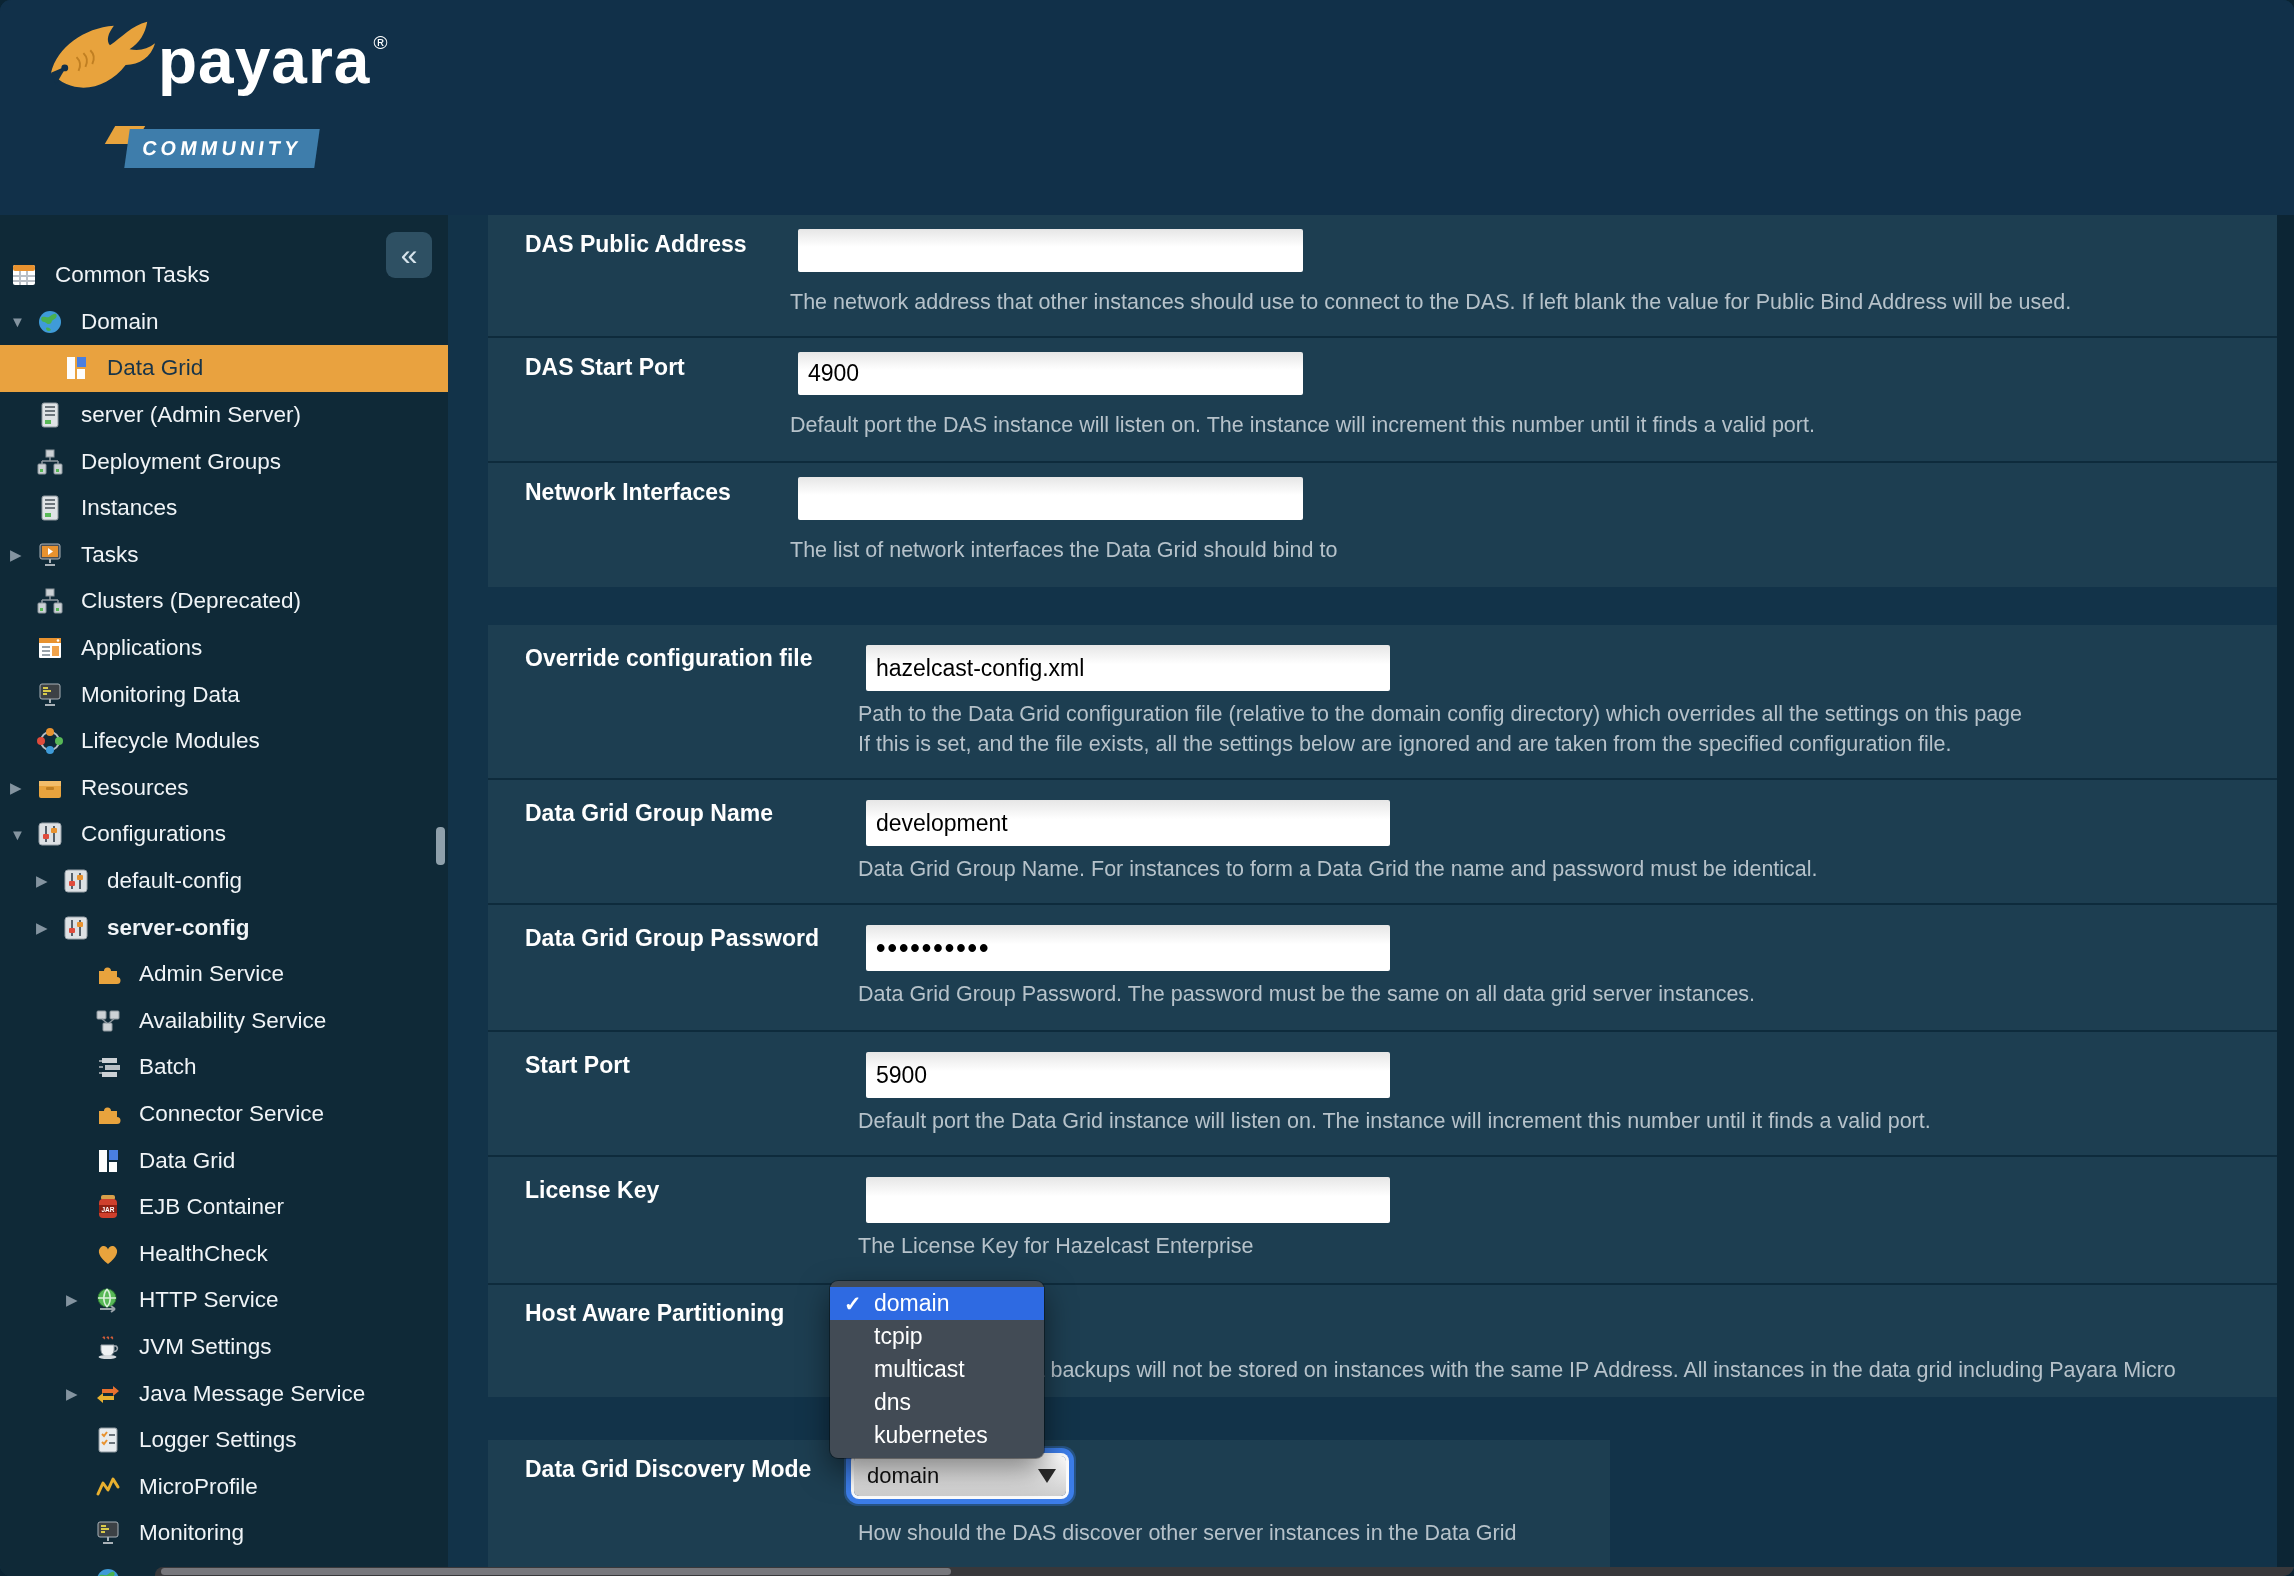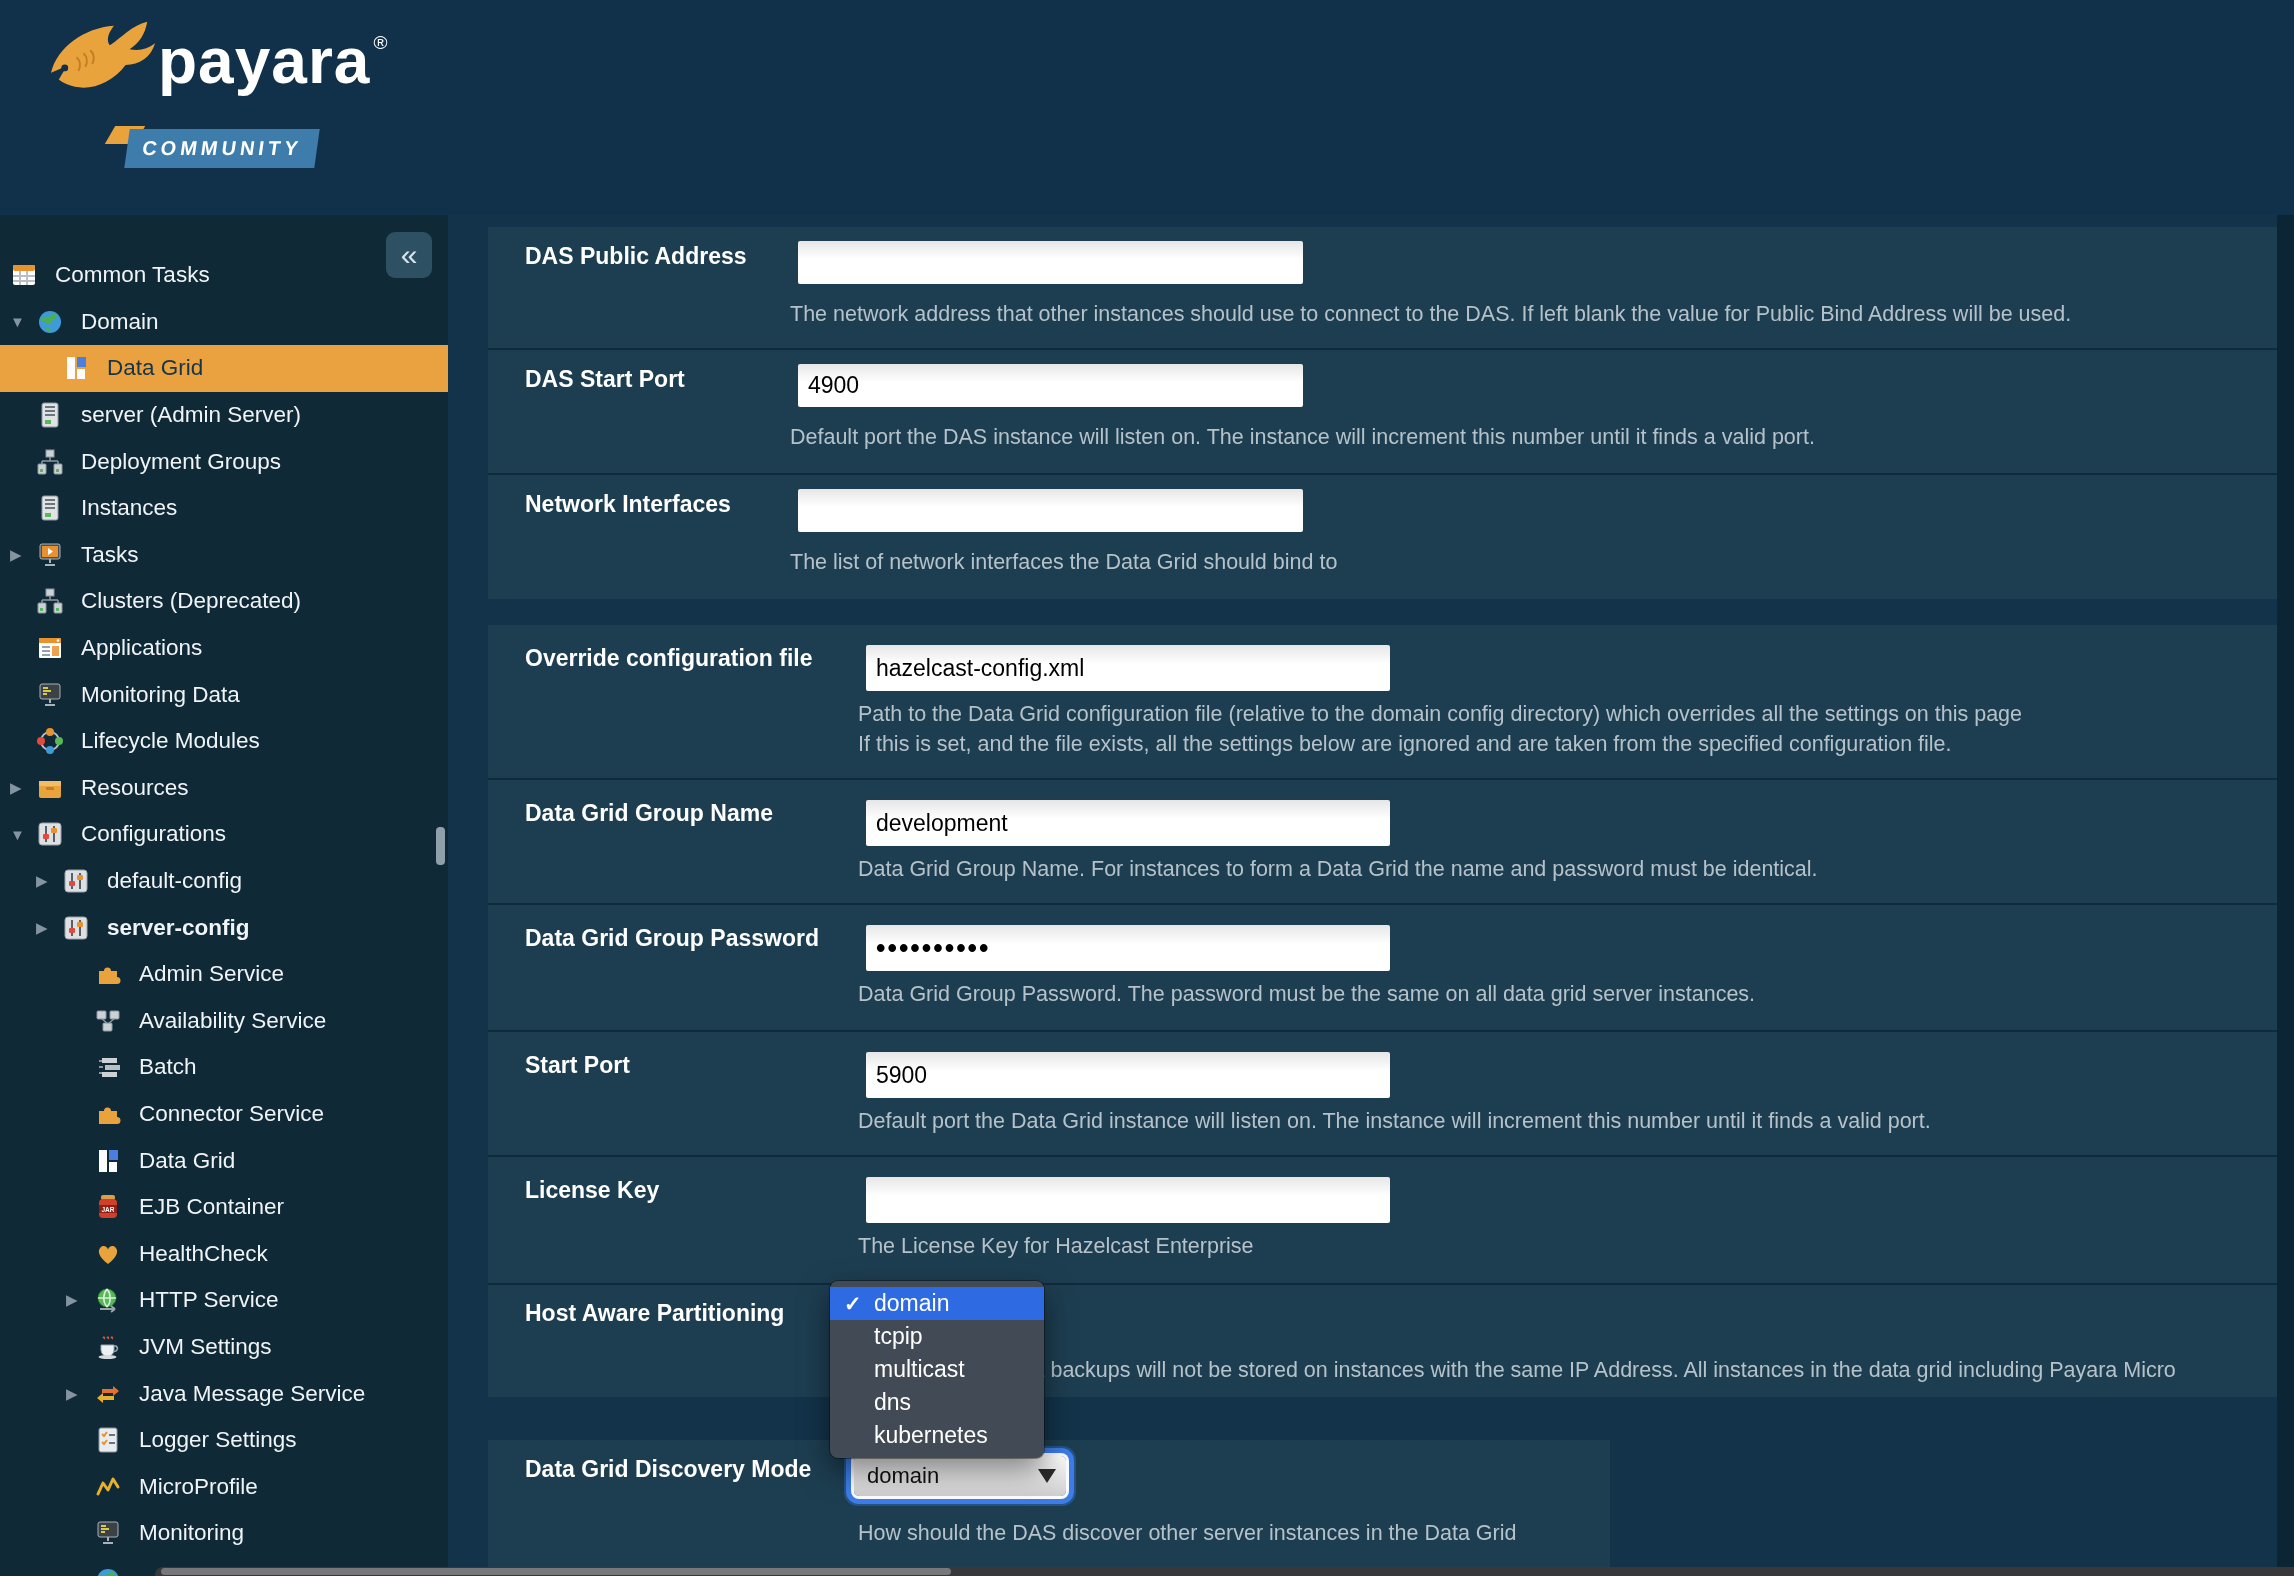--- a/index.html
+++ b/index.html
@@ -1,17 +1,17 @@
 <!DOCTYPE html>
 <html><head>
 <meta charset="utf-8">
 <style>
   html,body{margin:0;padding:0;background:#0b2433;}
   .page{position:relative;width:2294px;height:1576px;overflow:hidden;
-        background:#123349;font-family:"Liberation Sans",sans-serif;}
+        background:#123349;font-family:"Liberation Sans",sans-serif;border-radius:11px;}
 
   
   .header{position:absolute;left:0;top:0;width:2294px;height:215px;background:#113049;}
   .logo{position:absolute;left:0;top:0;width:360px;height:215px;}
   .fish{position:absolute;left:36px;top:8px;}
   .wordmark{position:absolute;left:158px;top:24px;color:#fff;font-weight:bold;
             font-size:64px;letter-spacing:1px;}
   .reg{font-size:19px;vertical-align:34px;font-weight:normal;margin-left:3px;}
   .badge{position:absolute;left:127px;top:129px;width:190px;height:39px;background:#3e7dab;
          color:#fff;font-size:20px;font-weight:bold;letter-spacing:4px;
@@ -37,21 +37,21 @@
   .ti .icon svg{display:block;}
   .ti.sel{background:#e9a23f;color:#173449;}
   .ti.bold .lbl{font-weight:bold;}
   .vthumb{position:absolute;left:436px;top:612px;width:9px;height:38px;
           background:#8fa0ab;border-radius:4px;}
 
   
   .main{position:absolute;left:448px;top:215px;width:1846px;height:1361px;background:#123349;}
   .right-strip{position:absolute;left:1829px;top:0;width:17px;height:1352px;background:#0c2534;}
   .panel{position:absolute;left:40px;background:#1d3e51;}
-  .p0{top:12px;width:1789px;}
+  .p0{top:0;width:1789px;}
   .p1{top:410px;width:1789px;}
   .p2{top:1225px;width:1122px;height:136px;}
   .frow{position:relative;box-sizing:border-box;overflow:hidden;}
   .frow + .frow{border-top:2px solid #0e2b3c;}
   .p0 .frow:nth-child(1){height:121px;}
   .p0 .frow:nth-child(2){height:125px;}
   .p0 .frow:nth-child(3){height:126px;}
   .p1 .frow:nth-child(1){height:153px;}
   .p1 .frow:nth-child(2){height:125px;}
   .p1 .frow:nth-child(3){height:127px;}

